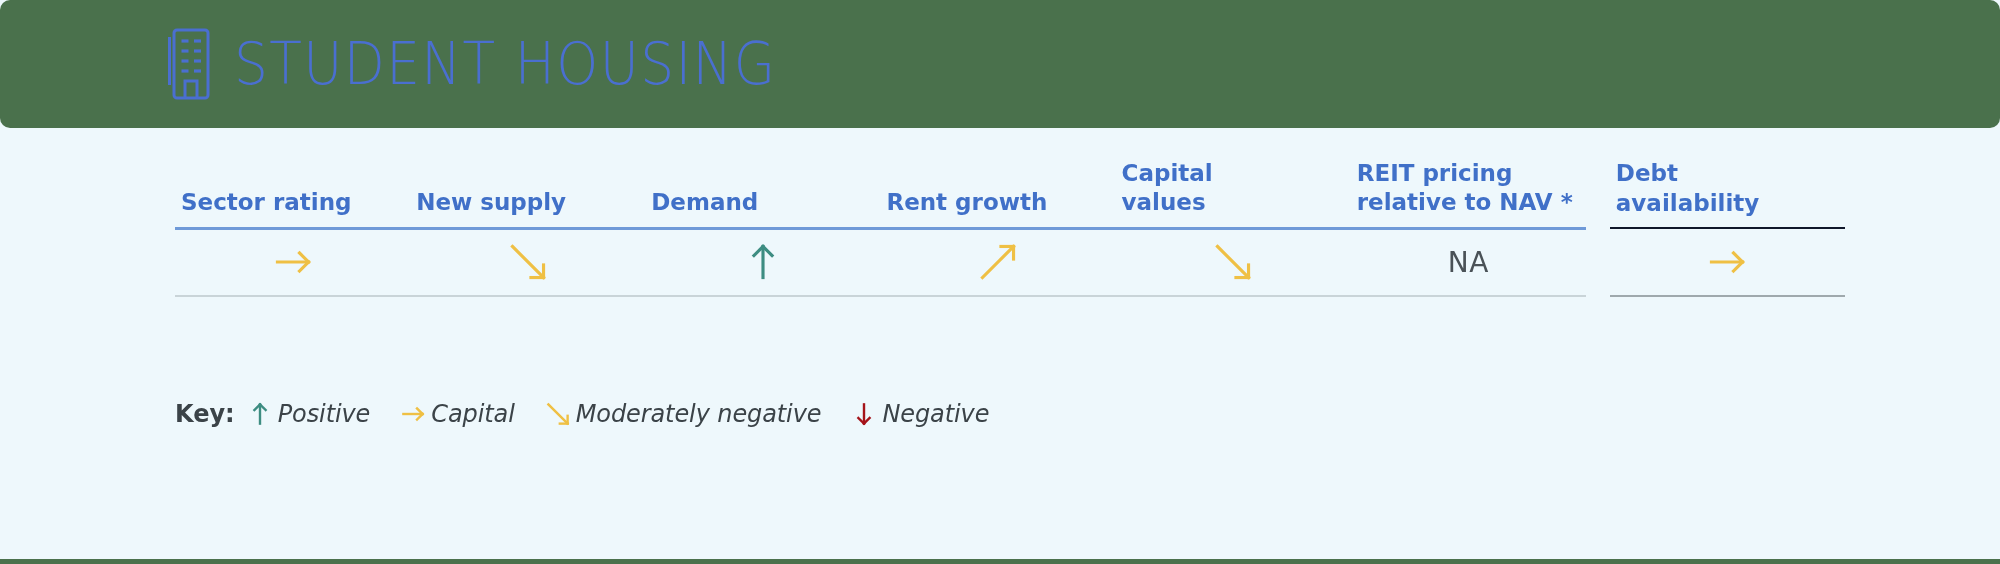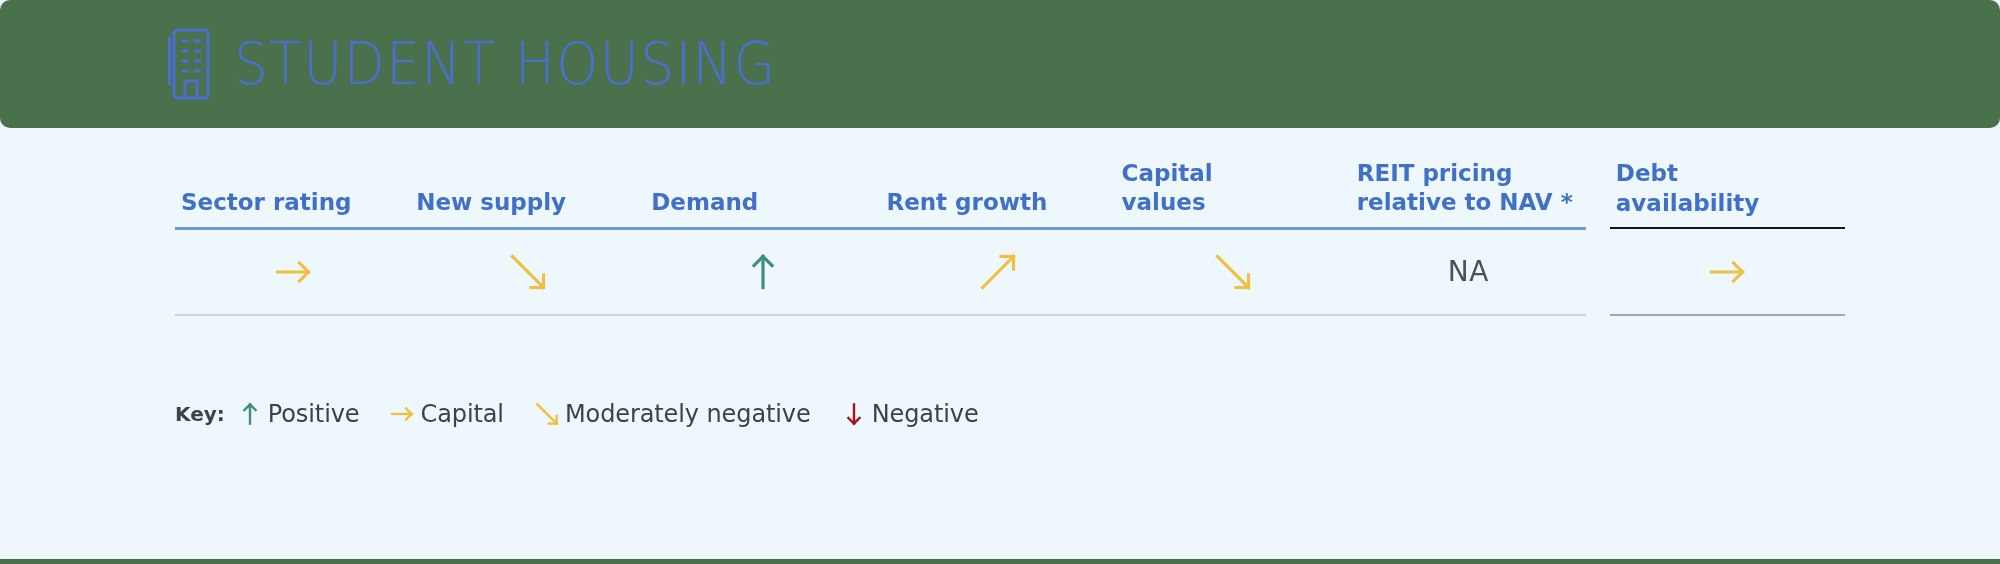--- a/index.html
+++ b/index.html
@@ -88,21 +88,21 @@
     border-bottom: none !important;
     width: 24px;
     padding: 0;
   }
 
   table.matrix th.highlight-col {
     border-bottom: 2px solid #0f172a;
   }
 
   table.matrix td {
-    height: 87px;
+    height: 68px;
     text-align: center;
     vertical-align: middle;
     border-bottom: 2px solid #c9d4d8;
     padding: 0;
   }
 
   table.matrix td.highlight-col {
     border-bottom: 2px solid #9fa9ad;
   }
 
@@ -128,21 +128,21 @@
     position: absolute;
     top: 400px;
     left: 175px;
     display: flex;
     align-items: center;
     white-space: nowrap;
   }
 
   .key-label {
     font-family: "DejaVu Sans", sans-serif;
-    font-size: 20px;
+    font-size: 24px;
     font-weight: bold;
     color: #3b4348;
     margin-right: 12px;
   }
 
   .key-item {
     display: flex;
     align-items: center;
     margin-right: 30px;
   }
@@ -261,21 +261,21 @@
           </svg>
               </span>
             </td>
           </tr>
       </tbody>
     </table>
   </div>
 
   <div class="key-row">
     <span class="key-label">Key:</span>
-    <span id="key-items" style="display:flex;align-items:flex-end;">
+    <span id="key-items" style="display:flex;align-items:flex-end;font-style:italic;">
         <span class="key-item">
           <span class="key-icon">
             <svg class="arrow-svg" width="26" height="26" viewBox="0 0 26 26" fill="none" stroke="#3d8d82" stroke-width="2.4" stroke-linecap="square" stroke-linejoin="miter">
             <path d="M13,22.62 L13,3.38"></path>
               <path d="M7.384,8.995999999999999 L13,3.38"></path>
               <path d="M18.616,8.995999999999999 L13,3.38"></path>
           </svg>
           </span>
           <span class="key-text">Positive</span>
         </span>

